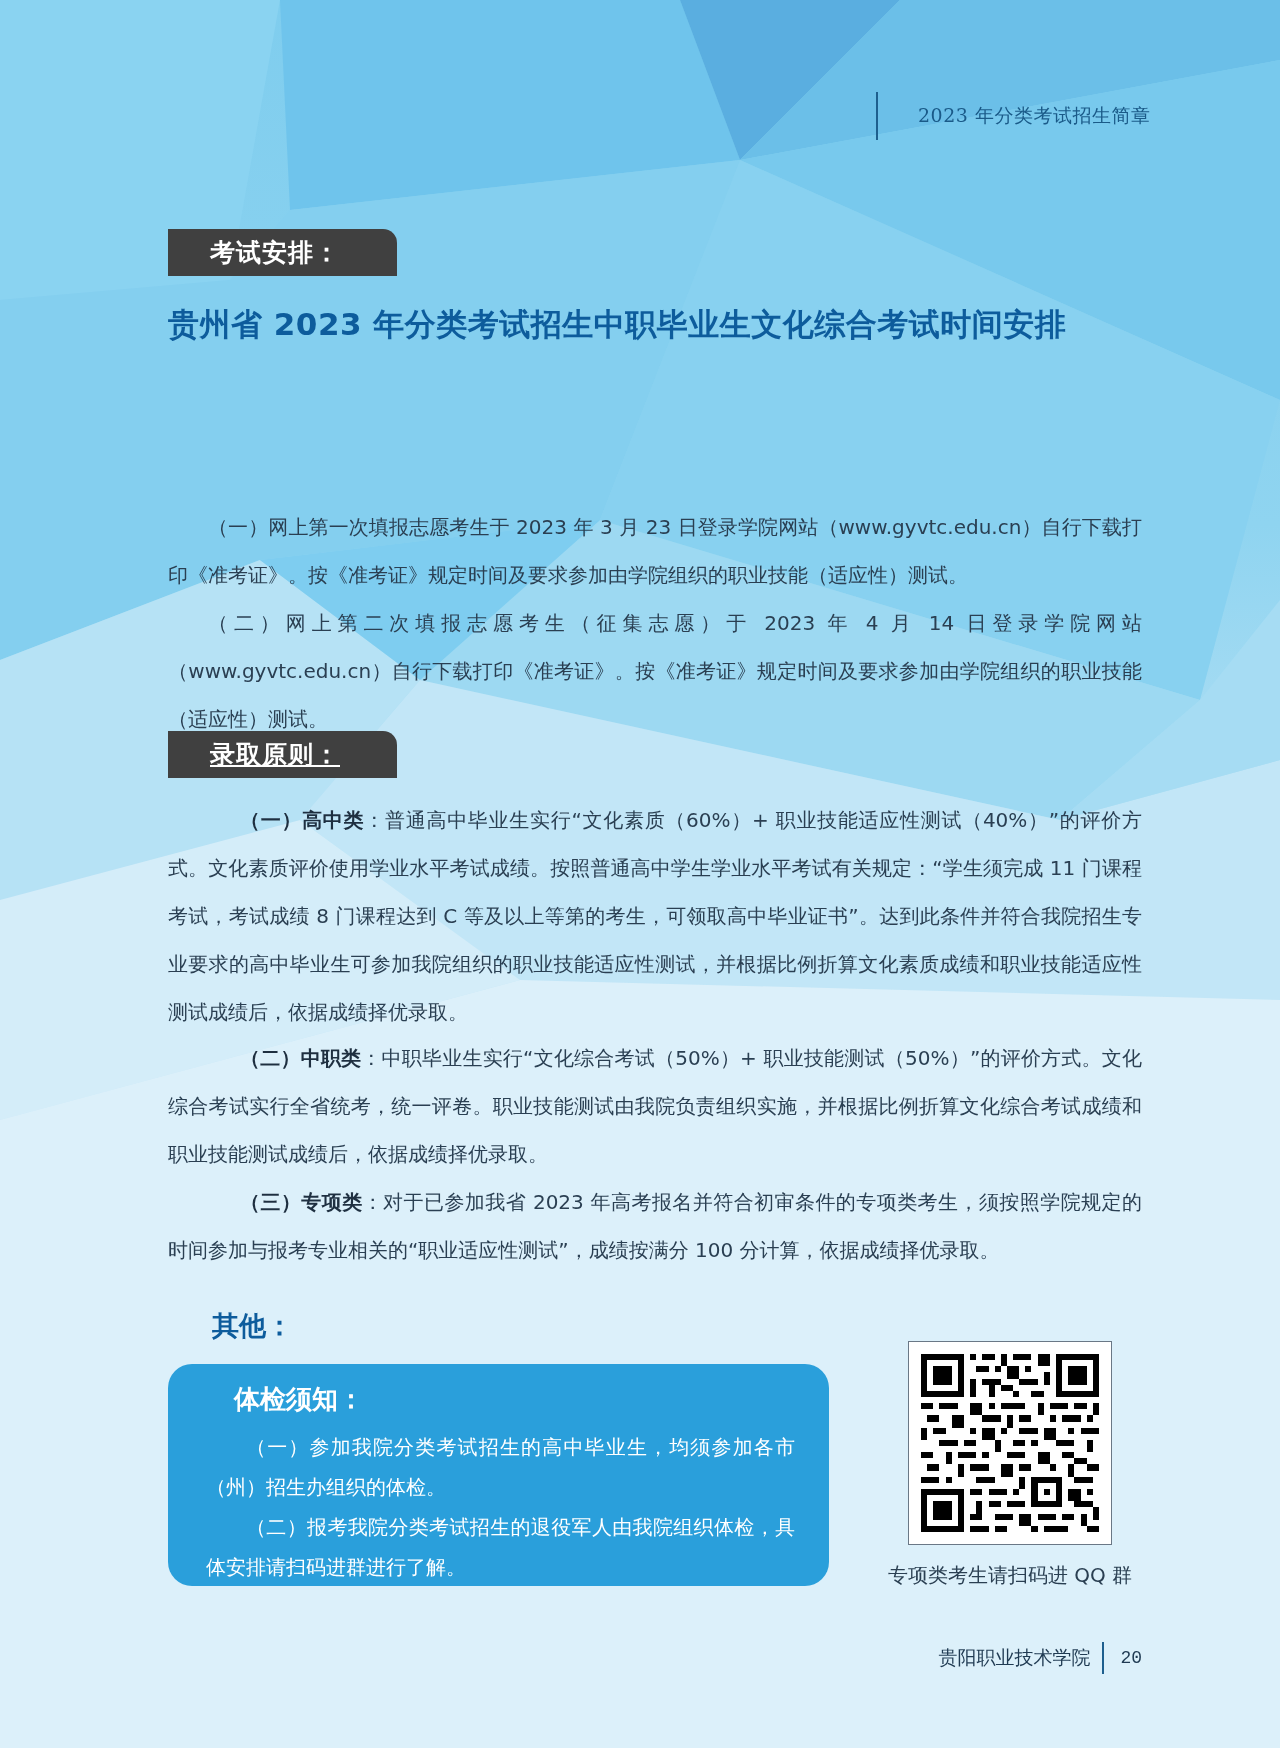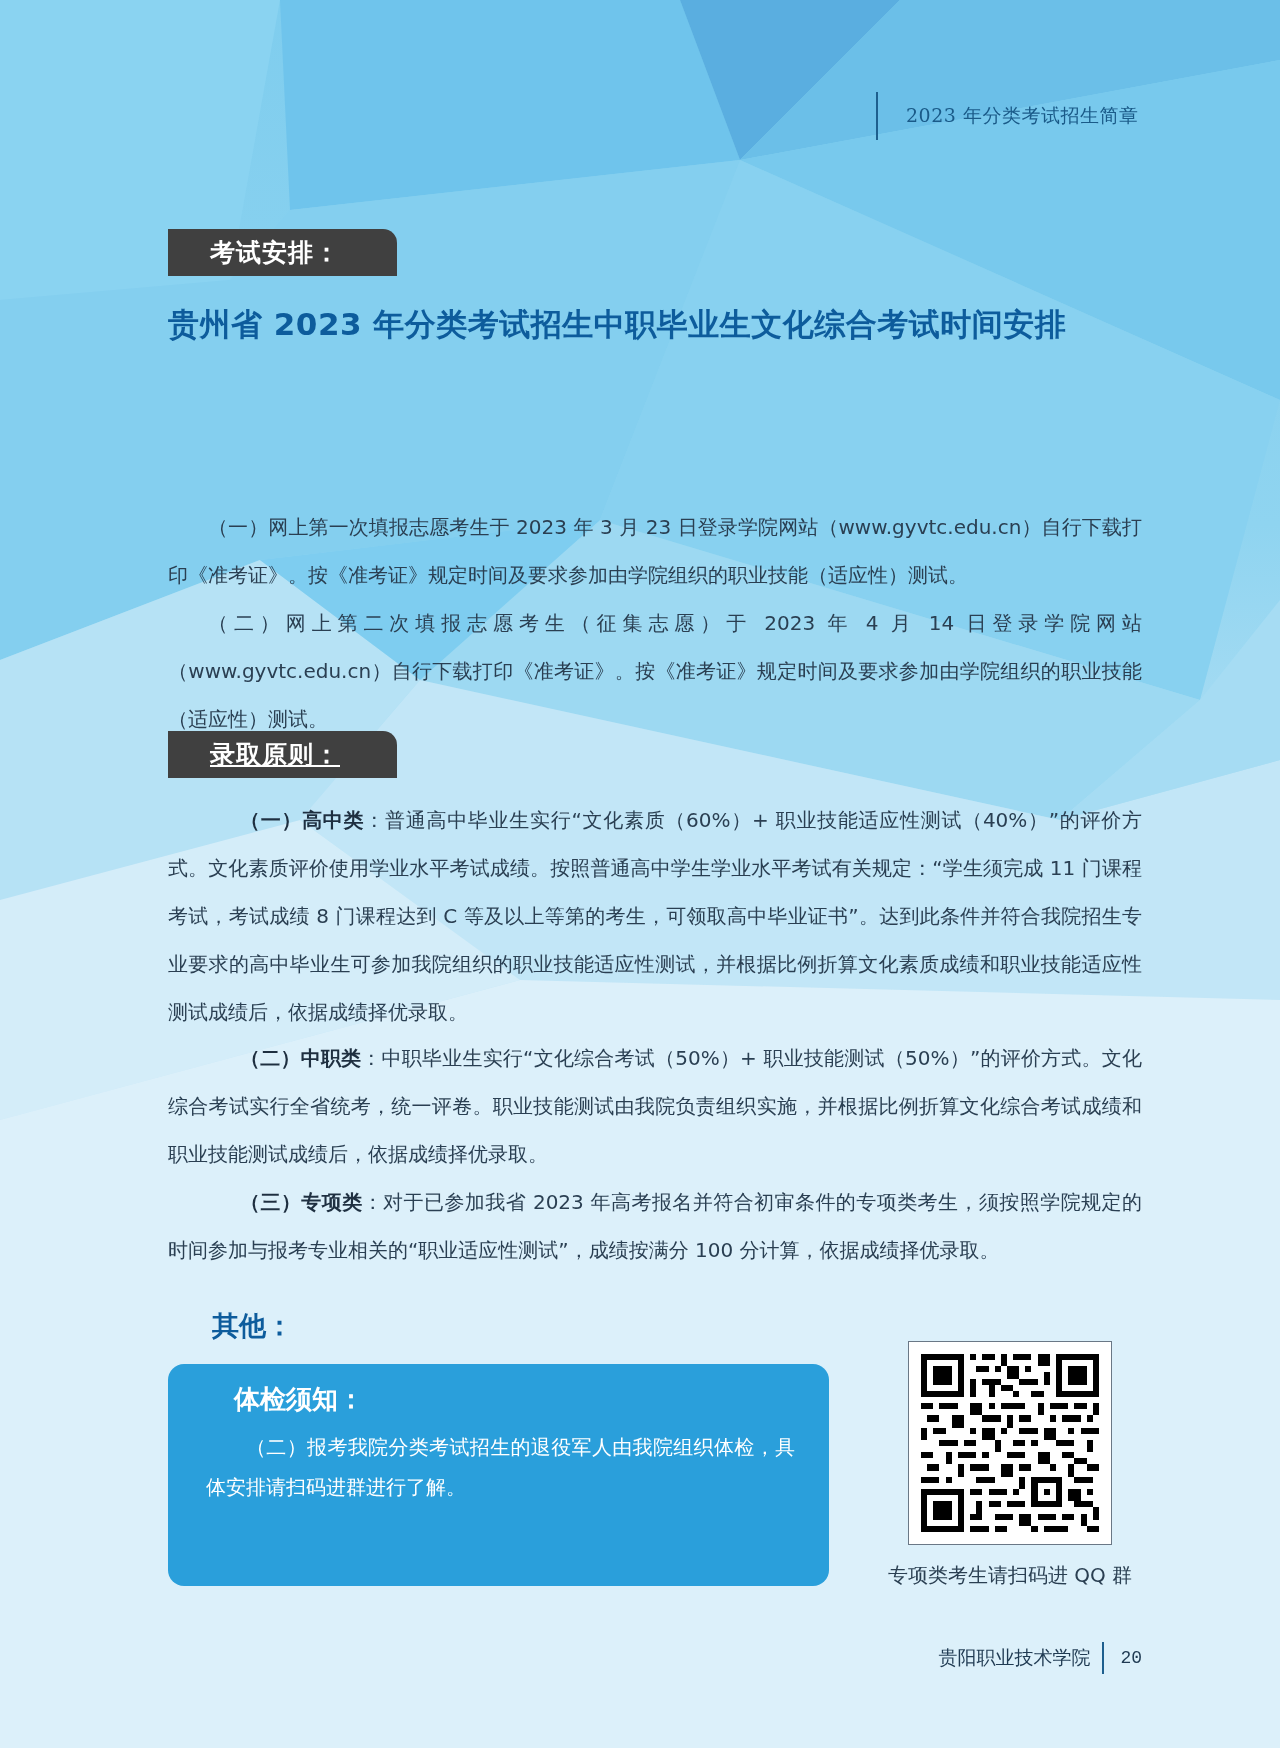--- a/index.html
+++ b/index.html
@@ -8,21 +8,21 @@
     position: relative;
     font-family: "DejaVu Sans", "Liberation Sans", sans-serif;
     background: linear-gradient(180deg, #7fcdee 0%, #8fd4f0 30%, #bfe4f6 55%, #d8eefa 75%, #dff1fb 100%);
     color: #1f3a52;
   }
   .bg-svg { position: absolute; left: 0; top: 0; width: 1280px; height: 1748px; z-index: 0; }
   .page { position: absolute; inset: 0; z-index: 1; }
 
   .running-head {
     position: absolute; left: 876px; top: 92px; height: 48px;
-    border-left: 2px solid #1e5f8e; padding-left: 28px;
+    border-left: 2px solid #1e5f8e; padding-left: 40px;
     display: flex; align-items: center;
     font-family: "DejaVu Serif", "Liberation Serif", serif;
     font-size: 19px; color: #1a5a88; letter-spacing: 0.5px;
   }
 
   .section-tab {
     position: absolute; left: 168px; width: 229px; height: 47px;
     background: #404040; border-top-right-radius: 14px;
     color: #ffffff; font-weight: bold; font-size: 25px;
     display: flex; align-items: center; padding-left: 42px;
@@ -61,21 +61,21 @@
   .p5 { top: 1178px; }
   .para b { color: #1e2f40; font-weight: bold; margin-left: 32px; }
 
   .other-title {
     position: absolute; left: 212px; top: 1308px;
     font-size: 27px; font-weight: bold; color: #0d5c9c;
   }
 
   .health-box {
     position: absolute; left: 168px; top: 1364px; width: 661px; height: 222px;
-    background: #2a9fdb; border-radius: 16px; color: #ffffff;
+    background: #2a9fdb; border-radius: 24px; color: #ffffff;
     padding: 18px 34px 0 38px;
   }
   .health-title {
     font-size: 26px; font-weight: bold; padding-left: 28px; margin-bottom: 10px;
   }
   .health-text {
     font-size: 20px; line-height: 40px; text-indent: 2em; text-align: justify;
   }
 
   .qr-wrap {
@@ -137,20 +137,21 @@
   </div>
 
   <p class="para p3"><b>（一）高中类</b><span>：普通高中毕业生实行“文化素质（60%）+ 职业技能适应性测试（40%）”的评价方式。文化素质评价使用学业水平考试成绩。按照普通高中学生学业水平考试有关规定：“学生须完成 11 门课程考试，考试成绩 8 门课程达到 C 等及以上等第的考生，可领取高中毕业证书”。达到此条件并符合我院招生专业要求的高中毕业生可参加我院组织的职业技能适应性测试，并根据比例折算文化素质成绩和职业技能适应性测试成绩后，依据成绩择优录取。</span></p>
   <p class="para p4"><b>（二）中职类</b><span>：中职毕业生实行“文化综合考试（50%）+ 职业技能测试（50%）”的评价方式。文化综合考试实行全省统考，统一评卷。职业技能测试由我院负责组织实施，并根据比例折算文化综合考试成绩和职业技能测试成绩后，依据成绩择优录取。</span></p>
   <p class="para p5"><b>（三）专项类</b><span>：对于已参加我省 2023 年高考报名并符合初审条件的专项类考生，须按照学院规定的时间参加与报考专业相关的“职业适应性测试”，成绩按满分 100 分计算，依据成绩择优录取。</span></p>
 
   <div class="other-title">其他：</div>
 
   <div class="health-box">
     <div class="health-title">体检须知：</div>
+    <p class="health-text">（一）参加我院分类考试招生的高中毕业生，均须参加各市（州）招生办组织的体检。</p>
     <p class="health-text">（二）报考我院分类考试招生的退役军人由我院组织体检，具体安排请扫码进群进行了解。</p>
   </div>
 
   <div class="qr-wrap">
     <svg viewBox="0 0 29 29" shape-rendering="crispEdges">
       <rect width="29" height="29" fill="#fff"></rect>
       <g fill="#000">
         <path d="M0 0h7v7h-7z M1 1v5h5v-5z M2 2h3v3h-3z"></path>
         <path d="M22 0h7v7h-7z M23 1v5h5v-5z M24 2h3v3h-3z"></path>
         <path d="M0 22h7v7h-7z M1 23v5h5v-5z M2 24h3v3h-3z"></path>

